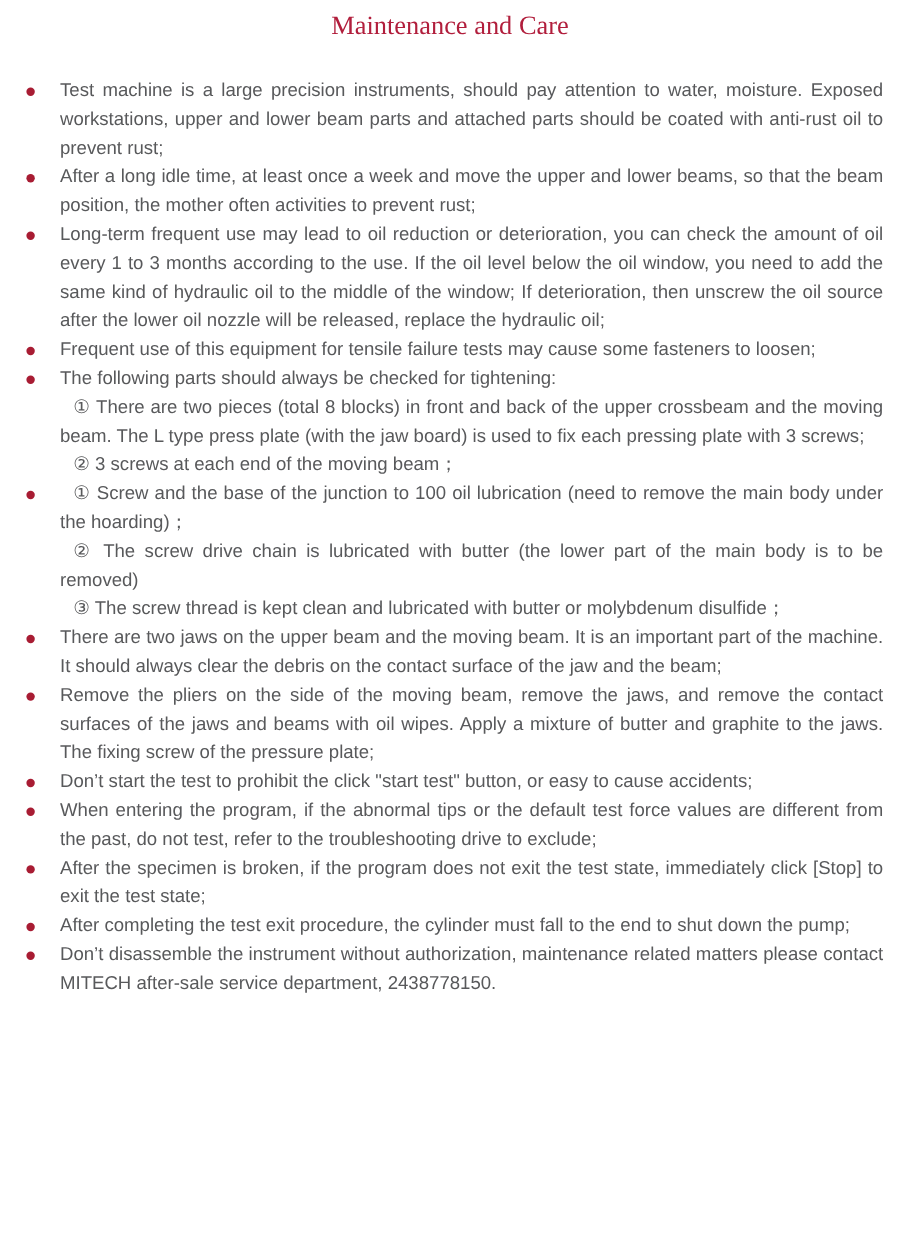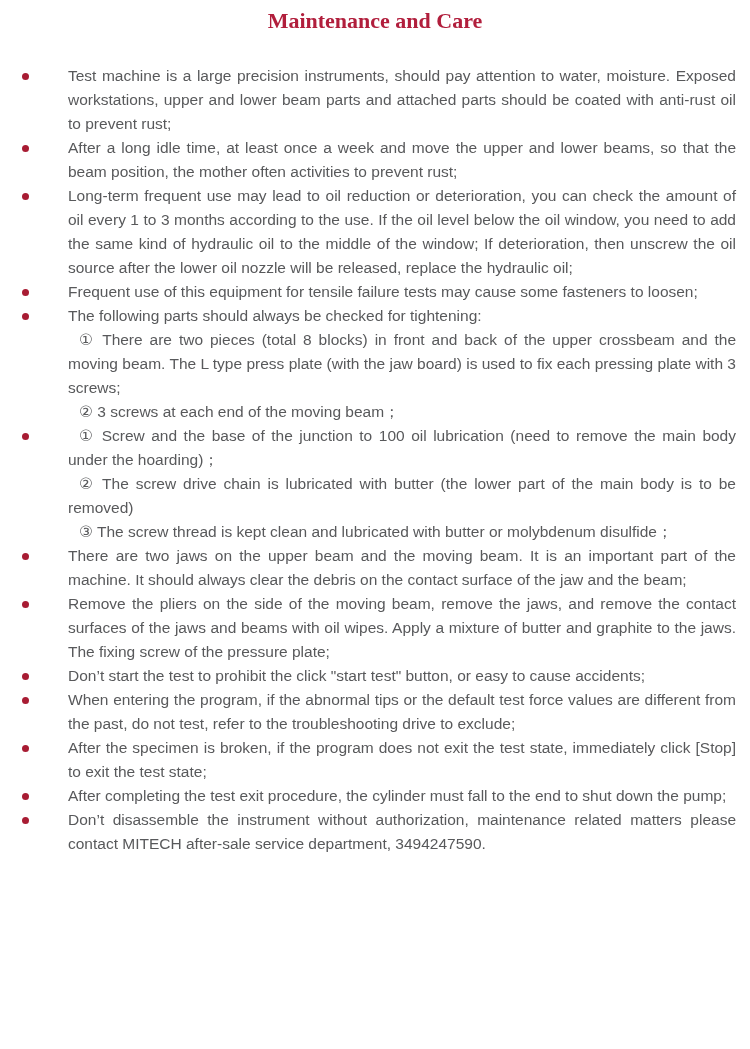--- a/index.html
+++ b/index.html
@@ -12,33 +12,33 @@
     width: 750px;
     height: 1049px;
     background: #ffffff;
     overflow: hidden;
     font-family: "Liberation Sans", "DejaVu Sans", sans-serif;
   }
   .doc-title {
     margin: 8px 0 30px 0;
     text-align: center;
     font-family: "Liberation Serif", "DejaVu Serif", serif;
-    font-weight: bold;
+    font-weight: normal;
     font-size: 22px;
     letter-spacing: 0px;
     color: var(--accent, #b11e3c);
   }
   .list {
     list-style: none;
     margin: 0;
     padding: 0 14px 0 0;
   }
   .list-item {
     position: relative;
-    padding-left: 68px;
+    padding-left: 50px;
   }
   .bullet {
     position: absolute;
     left: 22px;
     top: 9px;
     width: 7px;
     height: 7px;
     border-radius: 50%;
     background: var(--bullet, #a81c33);
   }
@@ -132,17 +132,17 @@
       </li>
       <li class="list-item">
         <span class="bullet"></span>
         <div class="content">
           <p class="para">After completing the test exit procedure, the cylinder must fall to the end to shut down the pump;</p>
         </div>
       </li>
       <li class="list-item">
         <span class="bullet"></span>
         <div class="content">
-          <p class="para">Don’t disassemble the instrument without authorization, maintenance related matters please contact MITECH after-sale service department, 3494247590.</p>
+          <p class="para">Don’t disassemble the instrument without authorization, maintenance related matters please contact MITECH after-sale service department, 2438778150.</p>
         </div>
       </li>
     </ul>
 </div>
 
 </body></html>

